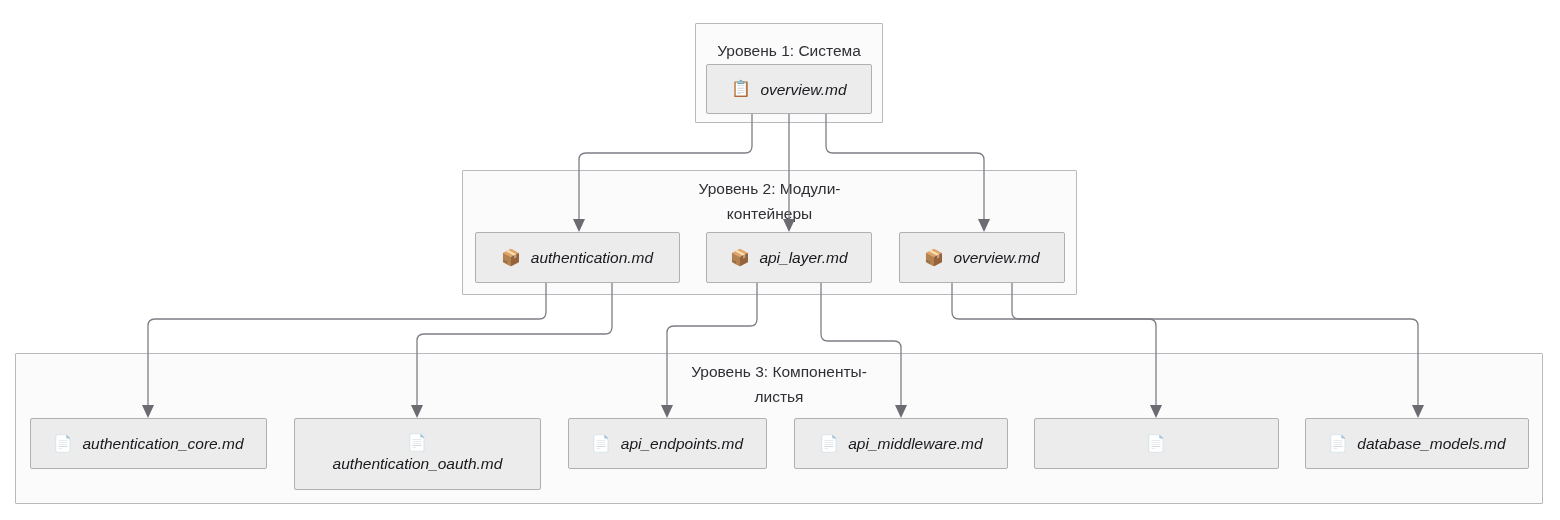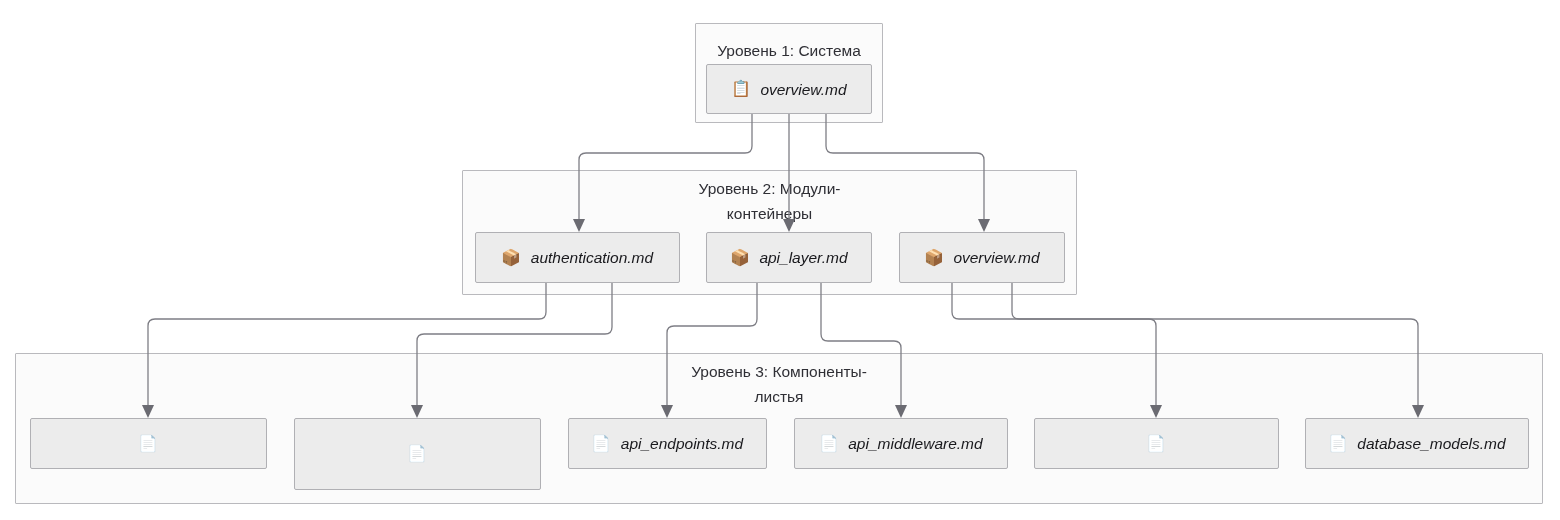--- a/index.html
+++ b/index.html
@@ -173,26 +173,28 @@
   <div class="node" style="left:899px; top:232px; width:166px; height:51px;">
     <span class="node-inner">
       <span class="node-icon">📦</span>
       <span class="node-label">overview.md</span>
     </span>
   </div>
 
   <div class="node" style="left:30px; top:418px; width:237px; height:51px;">
     <span class="node-inner">
       <span class="node-icon doc">📄</span>
+      <span class="node-label">authentication_core.md</span>
     </span>
   </div>
 
   <div class="node" style="left:294px; top:418px; width:247px; height:72px;">
     <span class="node-inner wrapped">
       <span class="node-icon doc">📄</span>
+      <span class="node-label">authentication_oauth.md</span>
     </span>
   </div>
 
   <div class="node" style="left:568px; top:418px; width:199px; height:51px;">
     <span class="node-inner">
       <span class="node-icon doc">📄</span>
       <span class="node-label">api_endpoints.md</span>
     </span>
   </div>
 

